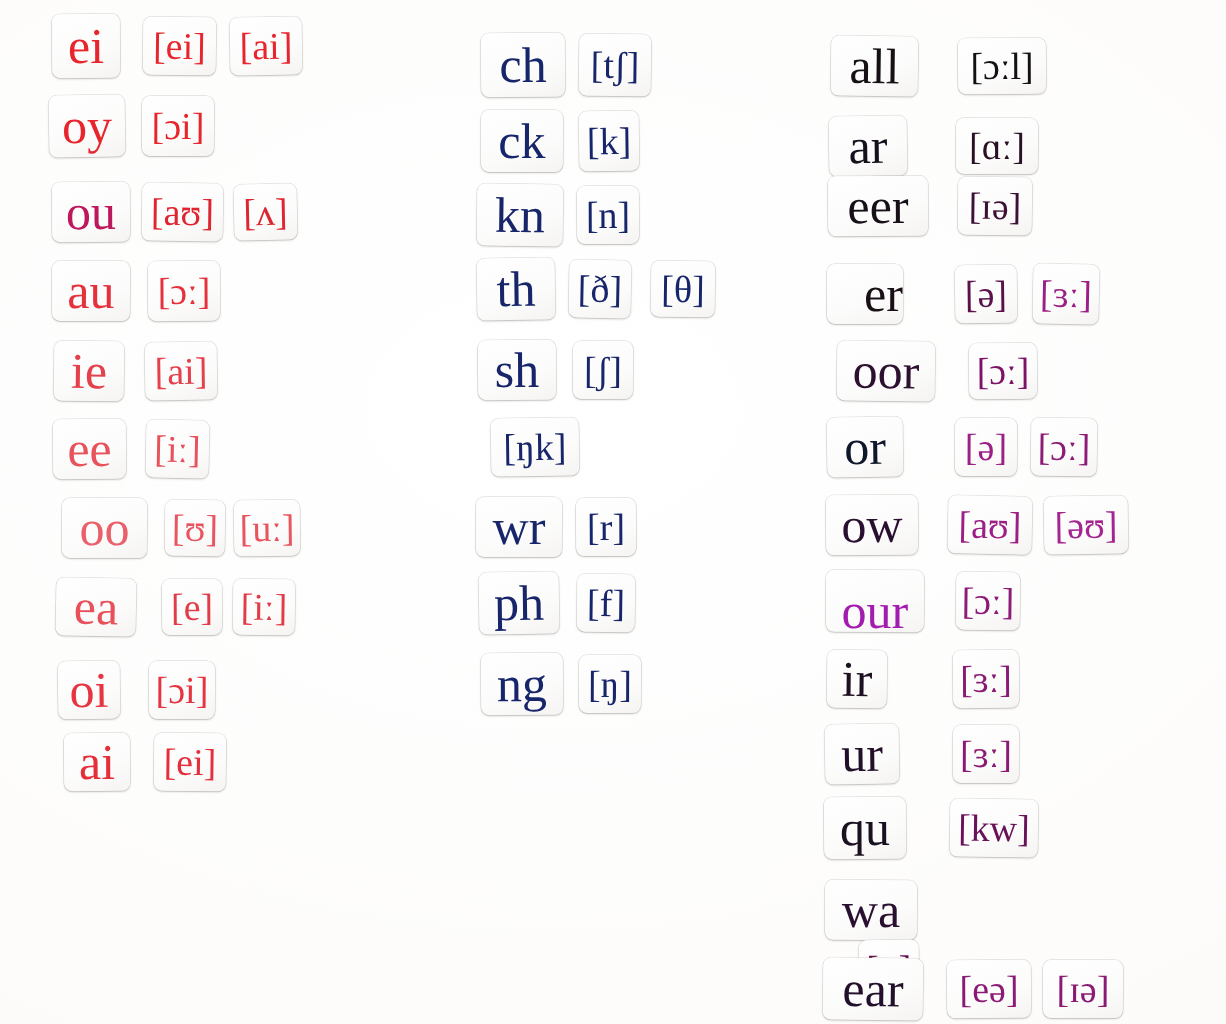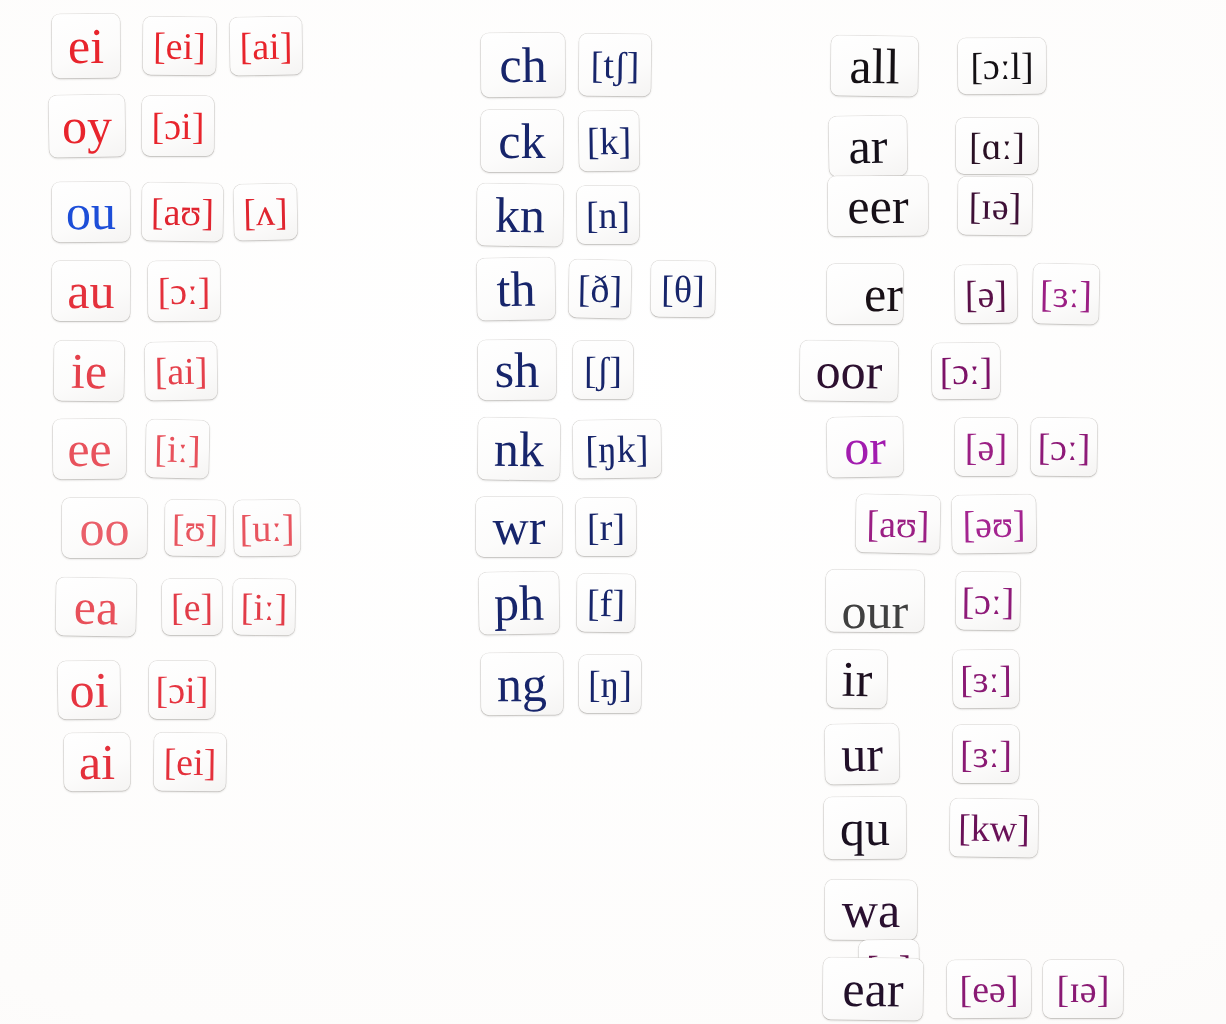--- a/index.html
+++ b/index.html
@@ -106,21 +106,21 @@
       <div class="tile grapheme rot-a" style="width:76px;height:62px;">
         <span style="color: rgb(232, 36, 44);">oy</span>
       </div>
       <div class="tile phoneme rot-e" style="width:72px;height:60px;margin-left:17px;">
         <span style="color: rgb(232, 36, 44);">[ɔi]</span>
       </div>
     </div>
 
     <div class="row" style="left:52px; top:182px;">
       <div class="tile grapheme rot-c" style="width:78px;height:60px;">
-        <span style="color: #1d4ed8;">ou</span>
+        <span style="color: #be185d;">ou</span>
       </div>
       <div class="tile phoneme rot-b" style="width:81px;height:58px;margin-left:12px;">
         <span style="color: rgb(224, 37, 48);">[aʊ]</span>
       </div>
       <div class="tile phoneme rot-f" style="width:63px;height:56px;margin-left:11px;">
         <span style="color: rgb(224, 37, 48);">[ʌ]</span>
       </div>
     </div>
 
     <div class="row" style="left:52px; top:261px;">
@@ -237,23 +237,20 @@
     <div class="row" style="left:478px; top:340px;">
       <div class="tile grapheme rot-c" style="width:78px;height:60px;">
         <span style="color: rgb(23, 37, 107);">sh</span>
       </div>
       <div class="tile phoneme rot-e" style="width:60px;height:58px;margin-left:17px;">
         <span style="color: rgb(23, 37, 107);">[ʃ]</span>
       </div>
     </div>
 
     <div class="row" style="left:478px; top:418px;">
-      <div class="tile grapheme rot-b" style="width:82px;height:62px;">
-        <span style="color: rgb(23, 37, 107);">nk</span>
-      </div>
       <div class="tile phoneme rot-a" style="width:88px;height:58px;margin-left:13px;">
         <span style="color: rgb(23, 37, 107);">[ŋk]</span>
       </div>
     </div>
 
     <div class="row" style="left:476px; top:497px;">
       <div class="tile grapheme rot-e" style="width:86px;height:60px;">
         <span style="color: rgb(23, 37, 107);">wr</span>
       </div>
       <div class="tile phoneme rot-c" style="width:60px;height:58px;margin-left:14px;">
@@ -314,53 +311,56 @@
         <span style="color: rgb(24, 16, 22);">er</span>
       </div>
       <div class="tile phoneme rot-a" style="width:62px;height:58px;margin-left:52px;">
         <span style="color: rgb(90, 16, 72);">[ə]</span>
       </div>
       <div class="tile phoneme rot-d" style="width:66px;height:60px;margin-left:16px;">
         <span style="color: rgb(155, 31, 132);">[ɜː]</span>
       </div>
     </div>
 
-    <div class="row" style="left:800px; top:341px;">
+    <div class="row" style="left:837px; top:341px;">
       <div class="tile grapheme rot-b" style="width:98px;height:60px;">
         <span style="color: rgb(45, 16, 48);">oor</span>
       </div>
       <div class="tile phoneme rot-c" style="width:68px;height:56px;margin-left:34px;">
         <span style="color: rgb(125, 18, 104);">[ɔː]</span>
       </div>
     </div>
 
     <div class="row" style="left:827px; top:417px;">
       <div class="tile grapheme rot-a" style="width:76px;height:60px;">
-        <span style="color: #a21caf;">or</span>
+        <span style="color: #0f172a;">or</span>
       </div>
       <div class="tile phoneme rot-e" style="width:62px;height:58px;margin-left:52px;">
         <span style="color: rgb(155, 31, 132);">[ə]</span>
       </div>
       <div class="tile phoneme rot-b" style="width:66px;height:58px;margin-left:14px;">
         <span style="color: rgb(142, 26, 120);">[ɔː]</span>
       </div>
     </div>
 
     <div class="row" style="left:826px; top:495px;">
+      <div class="tile grapheme rot-c" style="width:92px;height:60px;">
+        <span style="color: rgb(42, 16, 48);">ow</span>
+      </div>
       <div class="tile phoneme rot-d" style="width:84px;height:58px;margin-left:30px;">
         <span style="color: rgb(155, 31, 132);">[aʊ]</span>
       </div>
       <div class="tile phoneme rot-a" style="width:84px;height:58px;margin-left:12px;">
         <span style="color: rgb(164, 36, 144);">[əʊ]</span>
       </div>
     </div>
 
     <div class="row" style="left:826px; top:570px;">
       <div class="tile grapheme rot-e" style="width:98px;height:62px;">
-        <span style="color: #404040; margin-top: 19px;">our</span>
+        <span style="color: #a21caf; margin-top: 19px;">our</span>
       </div>
       <div class="tile phoneme rot-b" style="width:64px;height:58px;margin-left:32px;">
         <span style="color: rgb(142, 26, 120);">[ɔː]</span>
       </div>
     </div>
 
     <div class="row" style="left:827px; top:650px;">
       <div class="tile grapheme rot-b" style="width:60px;height:58px;text-align:right;">
         <span style="color: rgb(29, 16, 32);">ir</span>
       </div>

